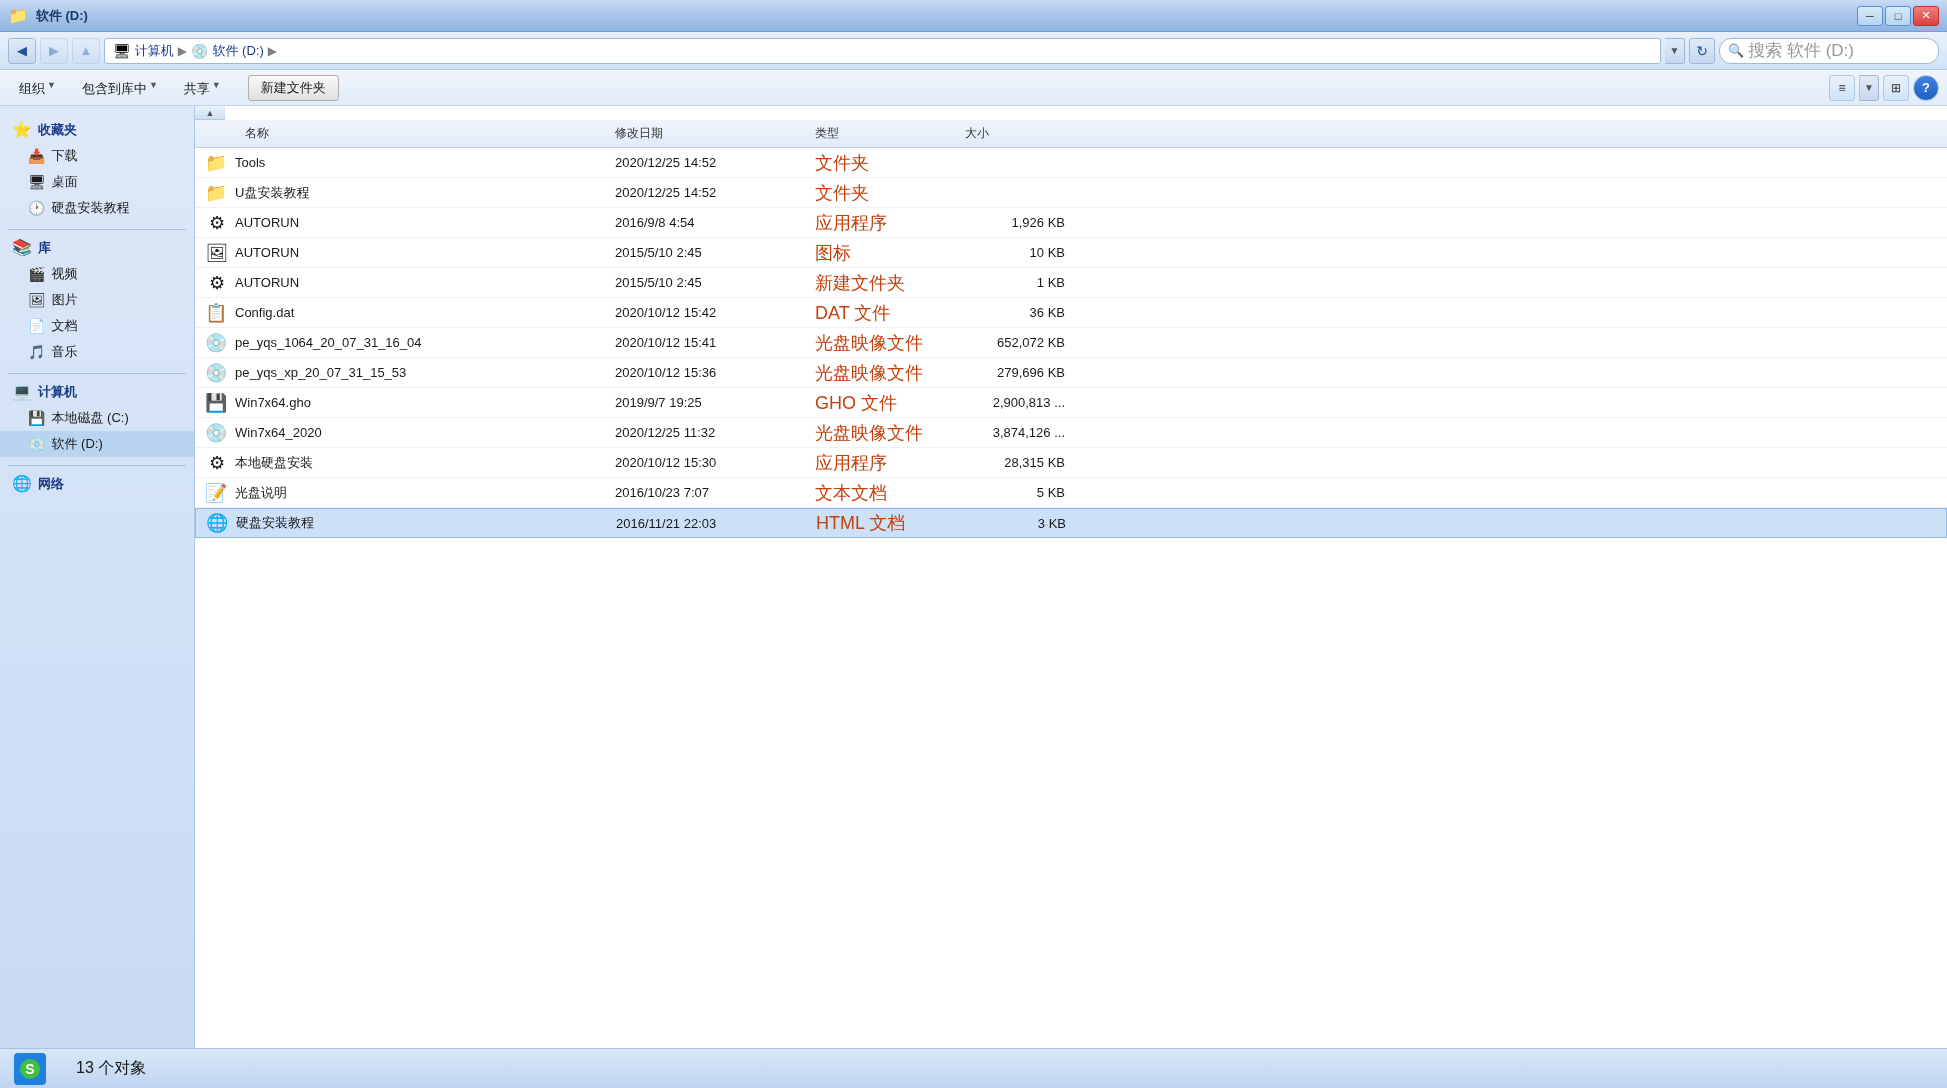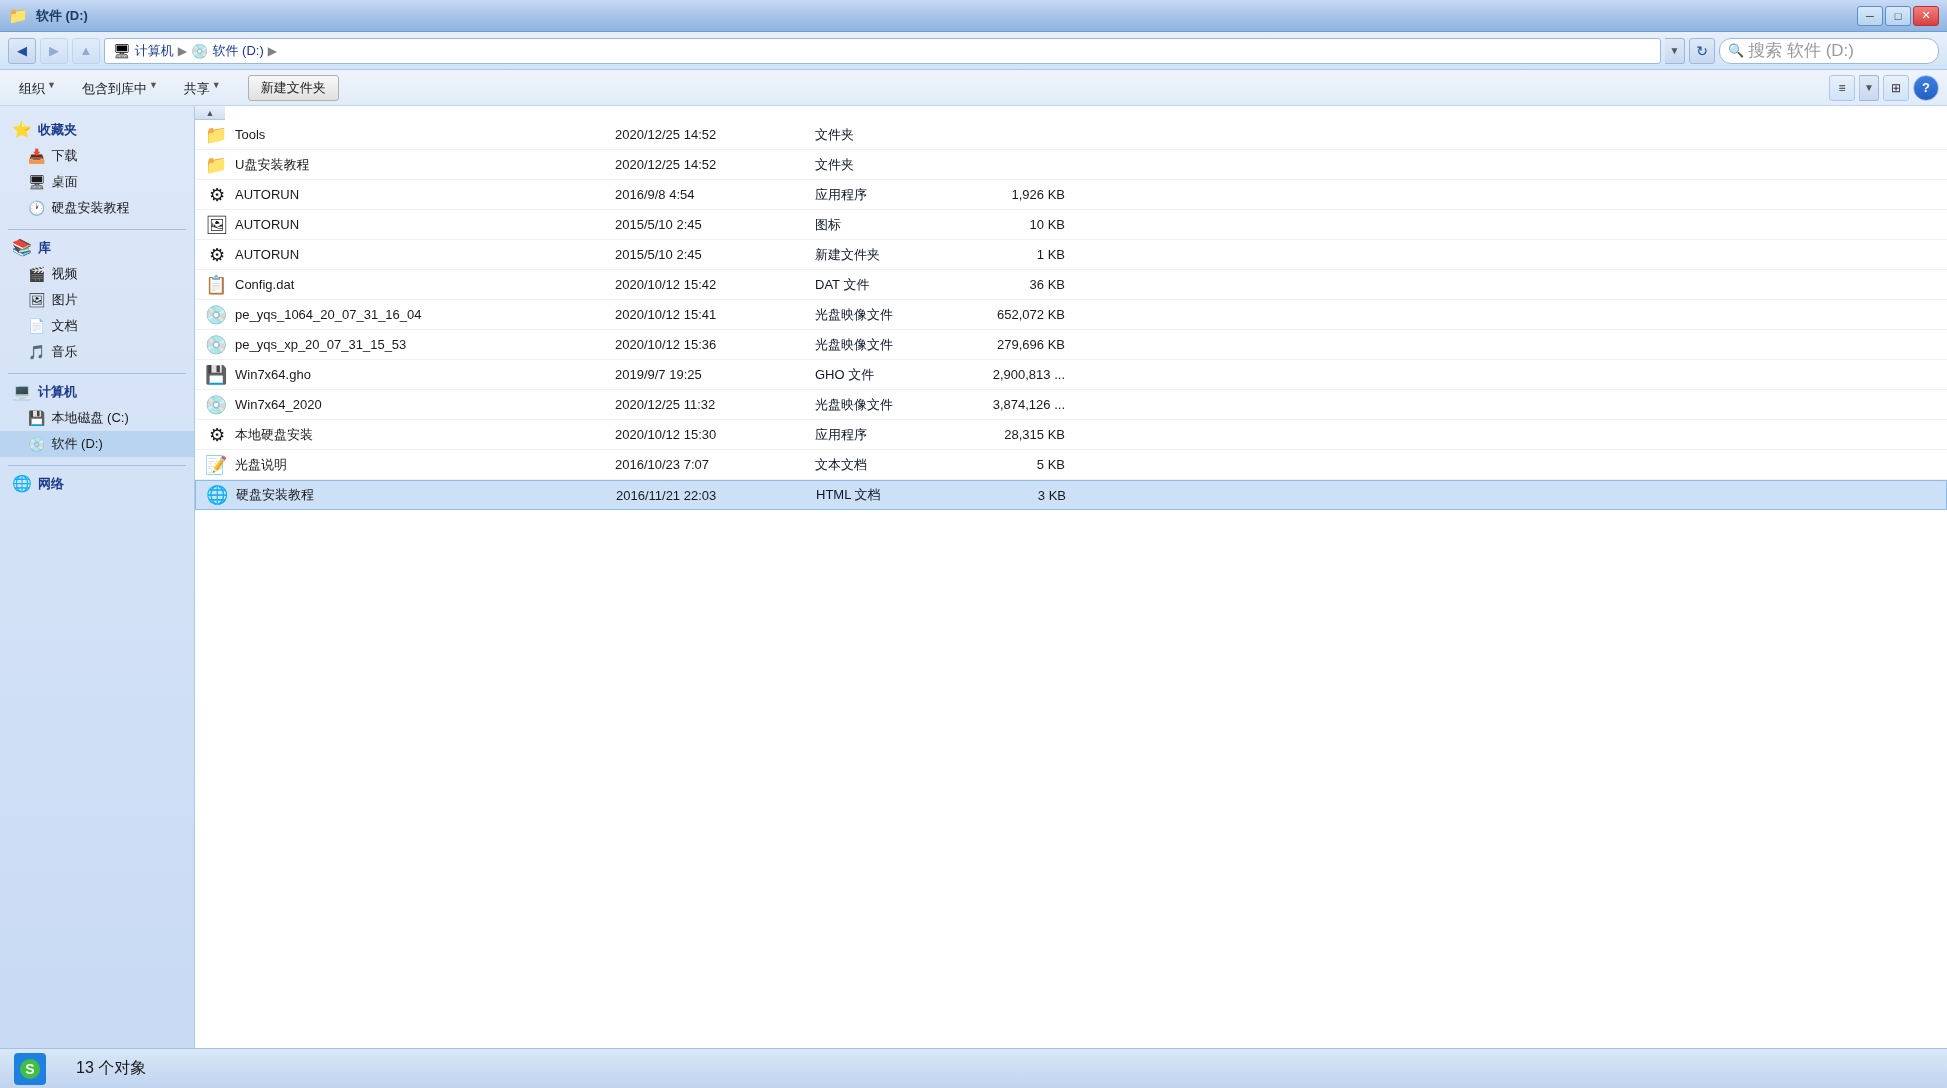--- a/index.html
+++ b/index.html
@@ -335,22 +335,22 @@
       font-size: 16px;
       flex-shrink: 0;
     }
     .file-date-cell {
       width: 200px;
       font-size: 13px;
       color: #1a1a1a;
     }
     .file-type-cell {
       width: 150px;
-      font-size: 13px;
-      color: #0f172a;
+      font-size: 18px;
+      color: #c2410c;
     }
     .file-size-cell {
       width: 120px;
       font-size: 13px;
       color: #1a1a1a;
       text-align: right;
       padding-right: 20px;
     }
 
     
@@ -539,20 +539,26 @@
         <span class="sidebar-section-icon">🌐</span>
         <span>网络</span>
       </div>
     </div>
   </div>
 
   <div class="file-area">
 
     <div class="up-arrow">▲</div>
 
+    <div class="column-header">
+      <div class="col-name">名称</div>
+      <div class="col-date">修改日期</div>
+      <div class="col-type">类型</div>
+      <div class="col-size">大小</div>
+    </div>
 
     <div id="file-list">
         <div class="file-row">
     <div class="file-name-cell">
       <div class="file-icon">
         <span style="font-size:18px;">📁</span>
       </div>
       <span>Tools</span>
     </div>
     <div class="file-date-cell">2020/12/25 14:52</div>

